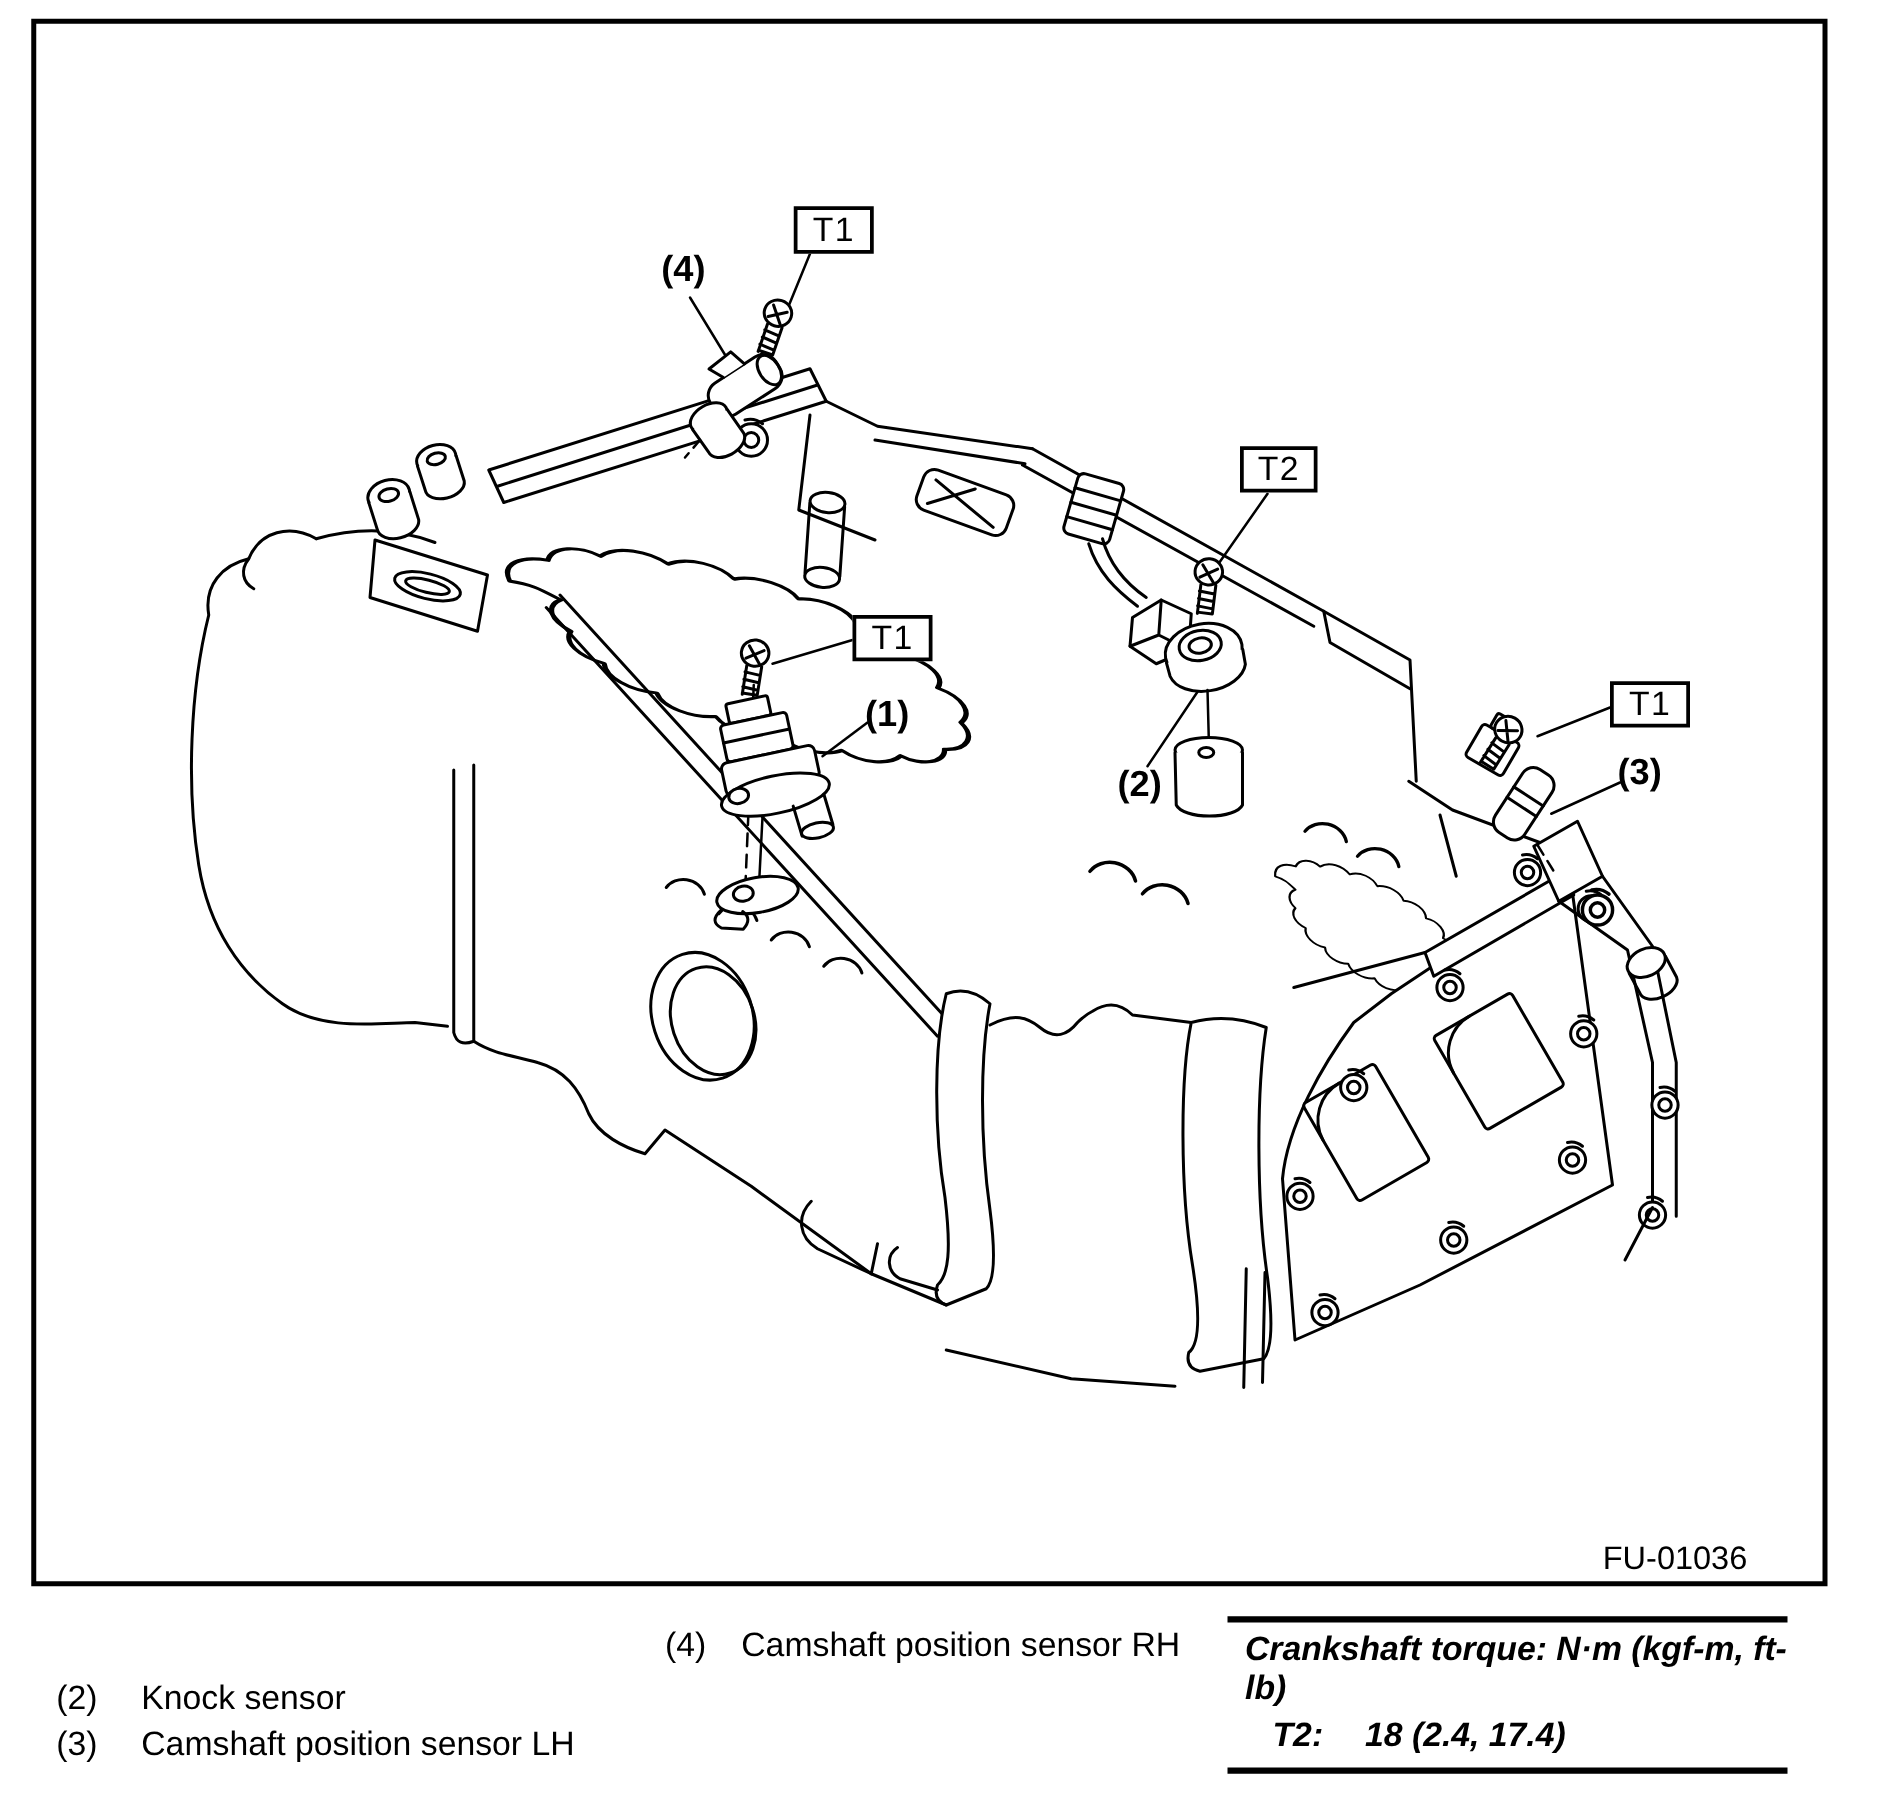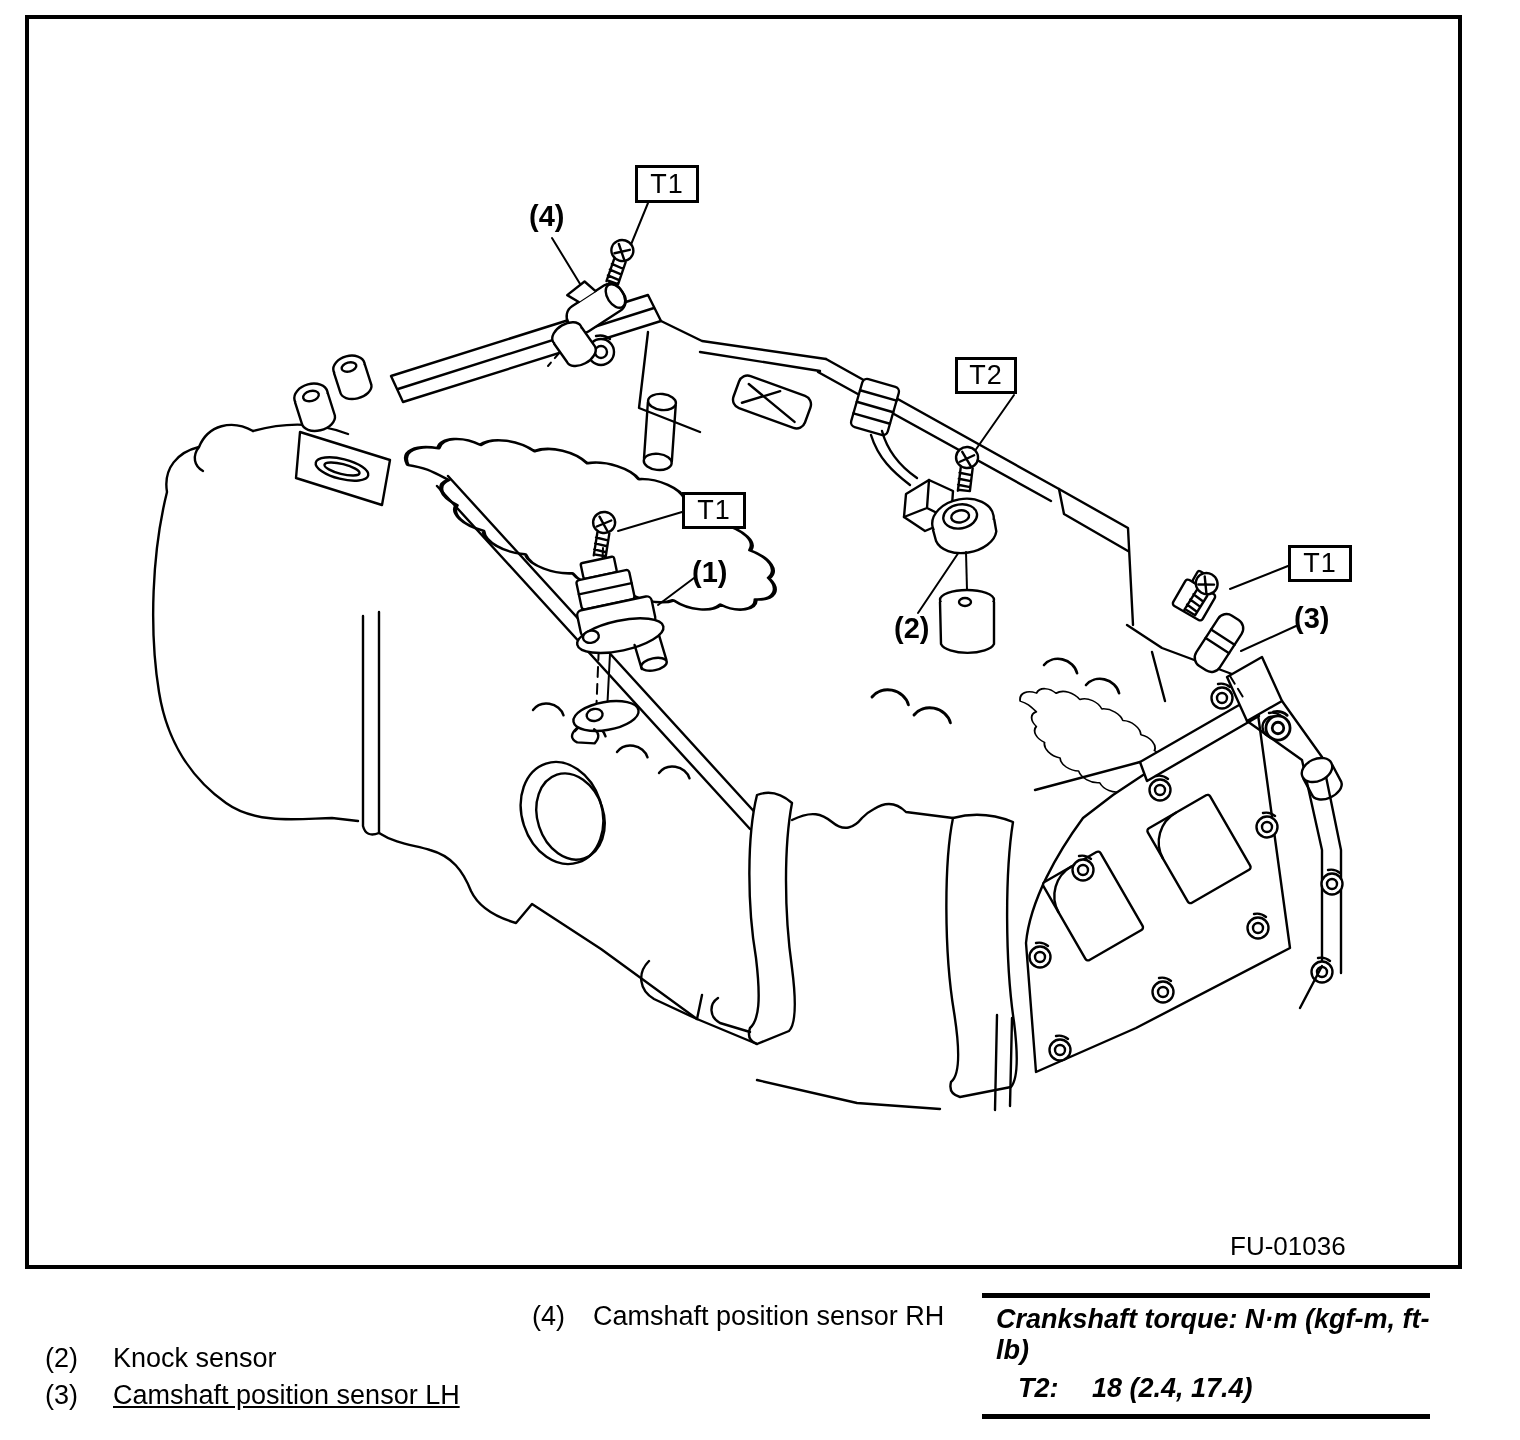--- a/index.html
+++ b/index.html
@@ -3,35 +3,35 @@
 <meta charset="utf-8">
 <style>
   html,body{margin:0;padding:0;background:#ffffff;}
   body{width:1520px;height:1440px;font-family:"Liberation Sans",sans-serif;color:#000;}
   .page{position:relative;width:1520px;height:1440px;background:#fff;overflow:hidden;}
   .frame{position:absolute;left:25px;top:15px;width:1429px;height:1246px;border:4px solid #000;background:#fff;}
   svg.art{position:absolute;left:25px;top:15px;width:1437px;height:1254px;}
   .tbox{position:absolute;border:3px solid #000;background:#fff;display:flex;align-items:center;justify-content:center;
         font-size:27px;font-weight:500;letter-spacing:1px;}
   .tbox-t1-top{left:635px;top:165px;width:58px;height:32px;}
-  .tbox-t2{left:955px;top:357px;width:56px;height:31px;}
+  .tbox-t2{left:992px;top:357px;width:56px;height:31px;}
   .tbox-t1-mid{left:682px;top:492px;width:58px;height:31px;}
   .tbox-t1-right{left:1288px;top:545px;width:58px;height:31px;}
   .callout{position:absolute;font-size:29px;font-weight:600;}
   .callout-4{left:529px;top:200px;}
   .callout-1{left:692px;top:556px;}
   .callout-2{left:894px;top:612px;}
   .callout-3{left:1294px;top:602px;}
-  .figcode{position:absolute;left:1230px;top:1231px;width:220px;text-align:left;font-size:26px;}
+  .figcode{position:absolute;left:1230px;top:1231px;width:220px;text-align:center;font-size:26px;}
   .legend-row{position:absolute;font-size:27px;white-space:nowrap;}
   .legend-row .num{display:inline-block;width:68px;}
   .legend-row.col2 .num{display:inline-block;width:61px;}
   .lr1{left:45px;top:1301px;}
   .lr2{left:45px;top:1343px;}
-  .lr3{left:45px;top:1380px;text-decoration:underline;}
+  .lr3{left:45px;top:1380px;}
   .lr4{left:532px;top:1301px;}
   .torque{position:absolute;left:982px;top:1293px;width:448px;border-top:5px solid #000;border-bottom:5px solid #000;
           padding:6px 0 10px 14px;box-sizing:border-box;font-style:italic;font-weight:bold;font-size:27px;}
   .torque .trow{margin-top:7px;}
   .torque .tlabel{display:inline-block;width:74px;margin-left:22px;}
 </style>
 </head>
 <body>
 
 <div class="page">

